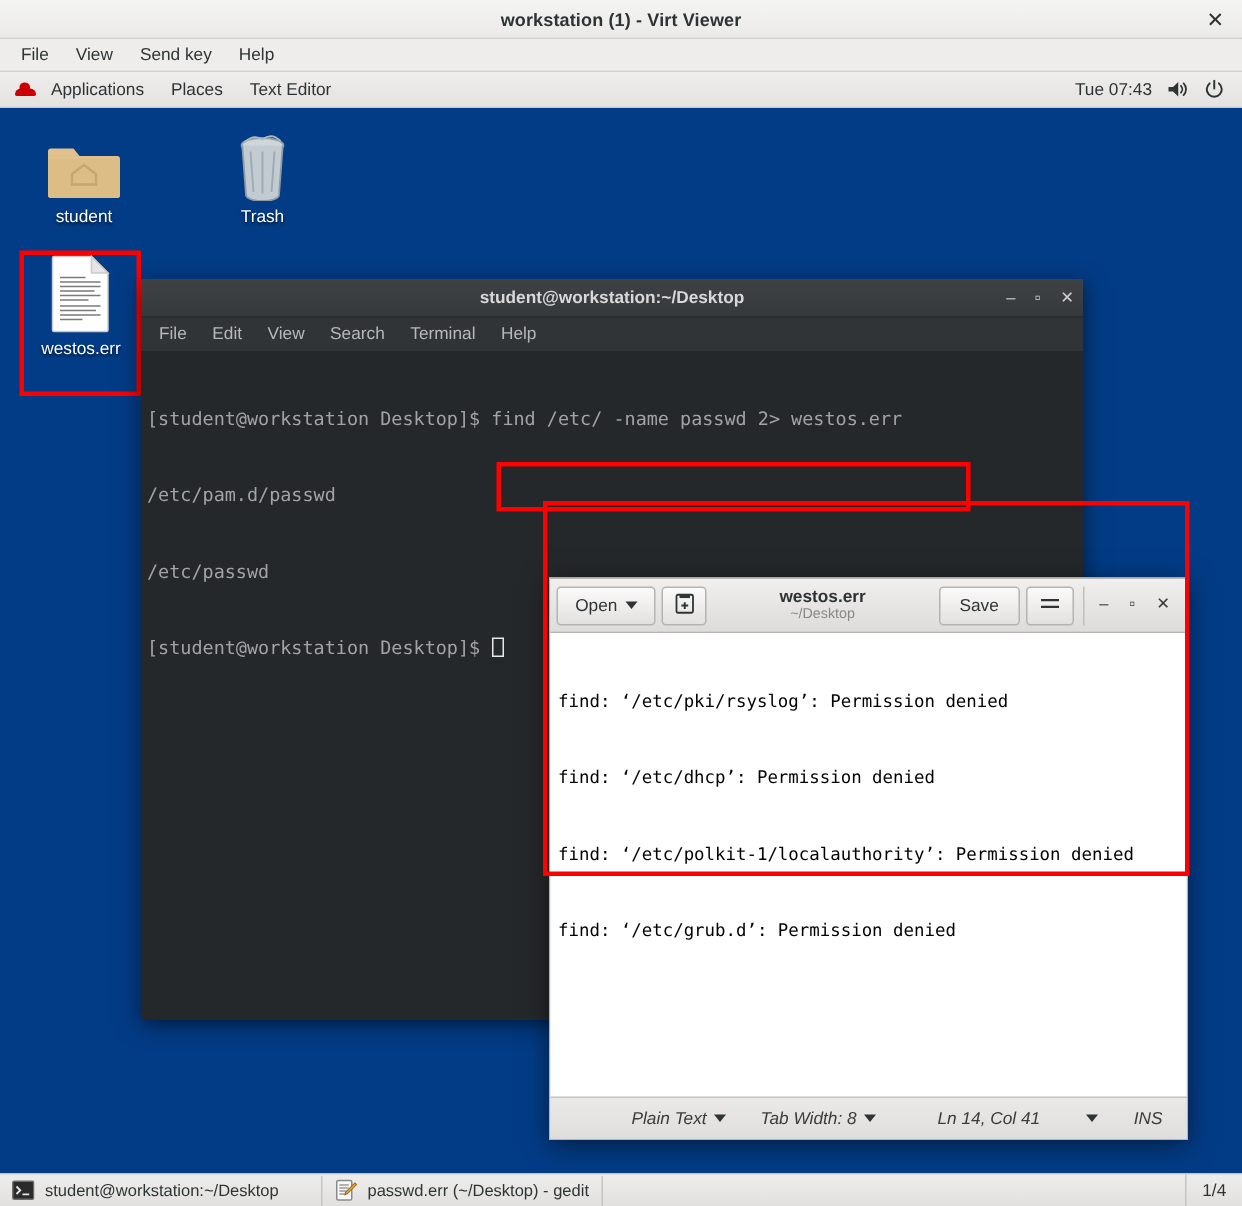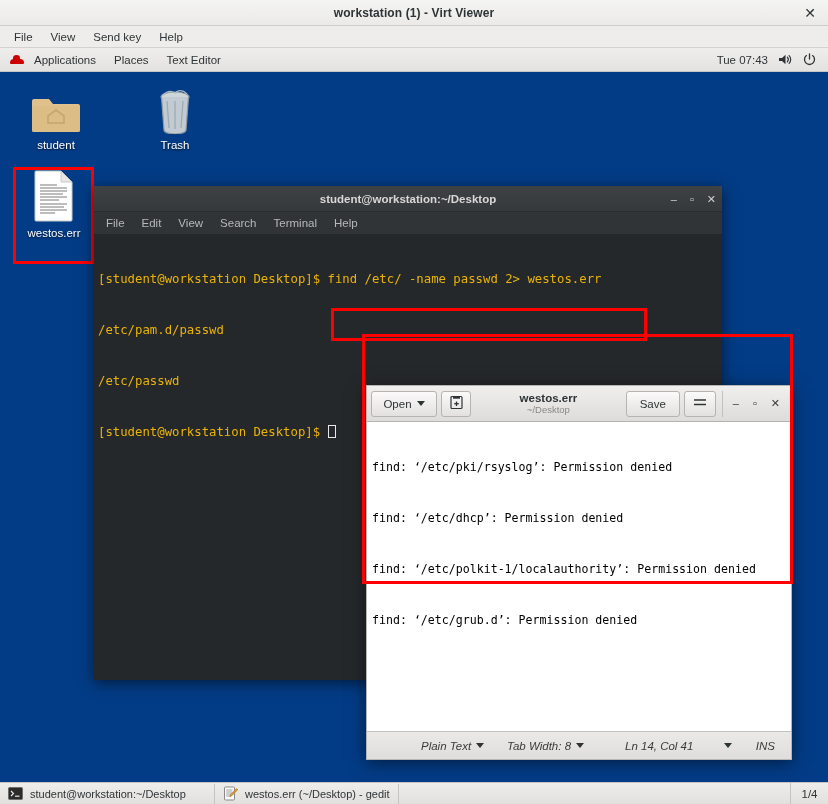--- a/index.html
+++ b/index.html
@@ -108,21 +108,21 @@
   }
   .term-btn { cursor: pointer; line-height: 1; }
   .term-menubar {
     height: 22px; background: #313437; display: flex; align-items: center;
     padding-left: 4px; gap: 1px;
   }
   .term-menuitem { font-size: 11.5px; color: #b6b8ba; padding: 2px 8px; cursor: pointer; }
   .term-body {
     padding: 3px 4px 0 4px;
     font-family: "DejaVu Sans Mono", "Liberation Mono", monospace;
-    font-size: 12.3px; line-height: 17px; color: #eab308;
+    font-size: 12.3px; line-height: 17px; color: #a3a3a3;
     white-space: pre;
   }
   .term-line { height: 17px; }
   .term-cursor {
     display: inline-block; width: 8px; height: 13px;
     border: 1px solid #e8e8e8; vertical-align: -2px;
   }
   .cmd-box {
     position: absolute; left: 331px; top: 236px; width: 316px; height: 33px;
     border: 3px solid #fe0000; pointer-events: none;
@@ -440,19 +440,19 @@
           <rect x="1.5" y="1" width="10" height="13" rx="1" fill="#fafafa" stroke="#8a8a8a" stroke-width="1"></rect>
           <g stroke="#9a9a9a" stroke-width="0.9">
             <line x1="3.2" y1="4" x2="9.5" y2="4"></line>
               <line x1="3.2" y1="6" x2="9.5" y2="6"></line>
             <line x1="3.2" y1="8" x2="9.5" y2="8"></line>
               <line x1="3.2" y1="10" x2="7.5" y2="10"></line>
           </g>
           <path d="M13.6 2.6 l1.1 1.1 -6.2 6.2 -1.6 .5 .5 -1.6z" fill="#e8a33d" stroke="#9c6a1c" stroke-width="0.7"></path>
         </svg>
       </span>
-      <span>westos.err (~/Desktop) - gedit</span>
+      <span>passwd.err (~/Desktop) - gedit</span>
     </div>
     <div class="wsindicator">1/4</div>
   </div>
 
 
 </div>
 
 </body></html>

